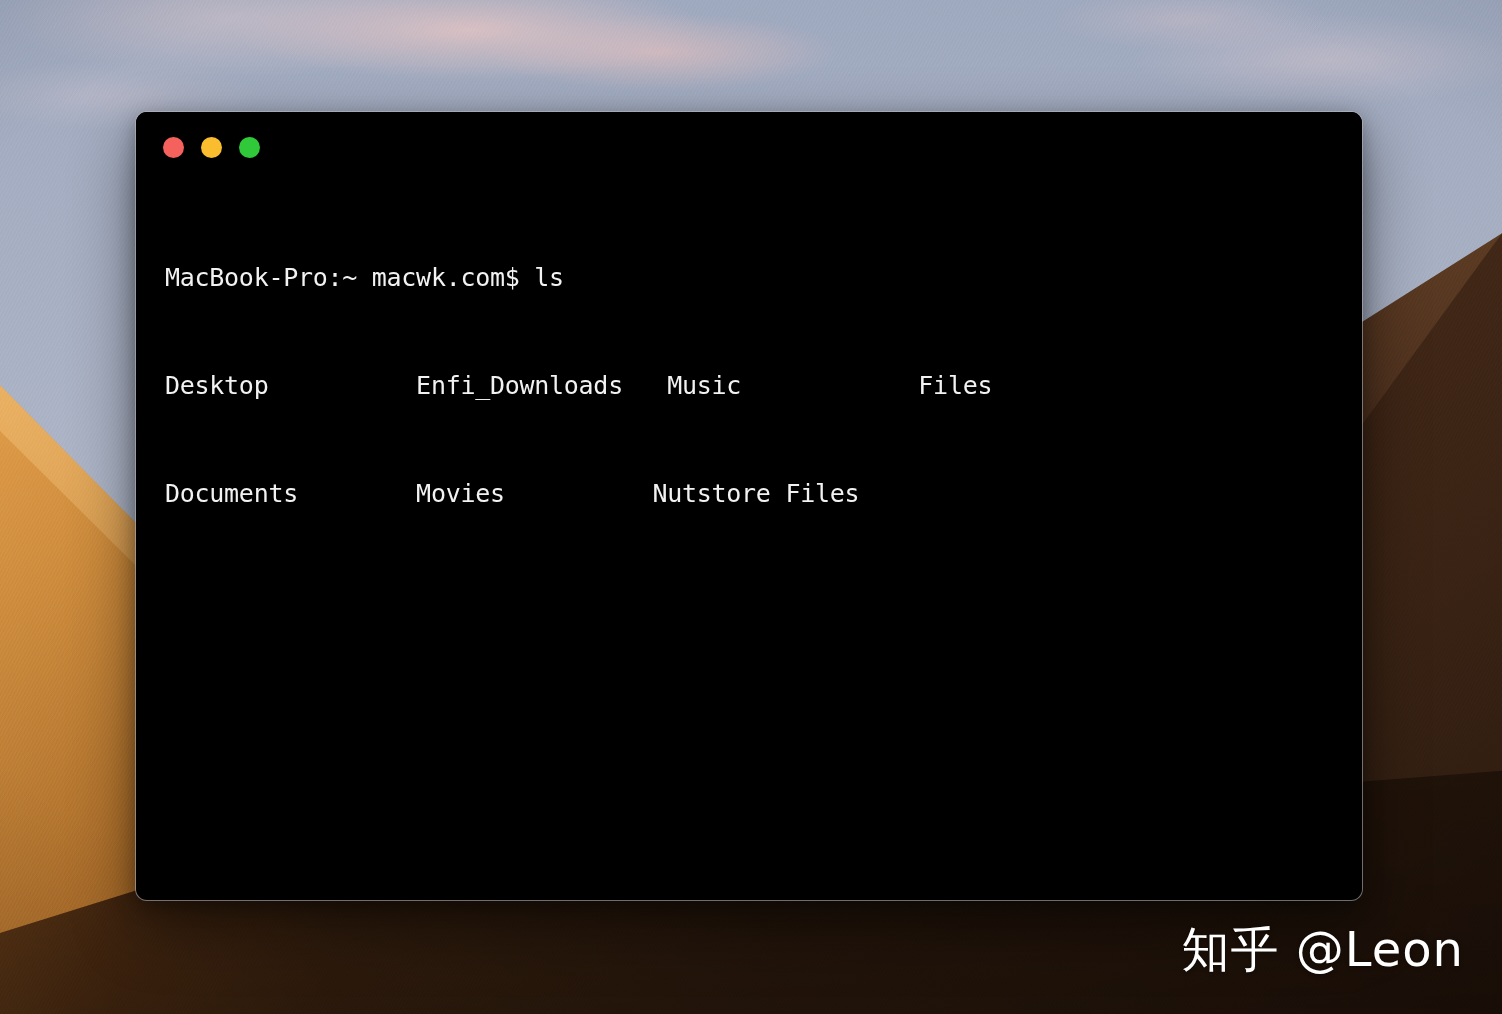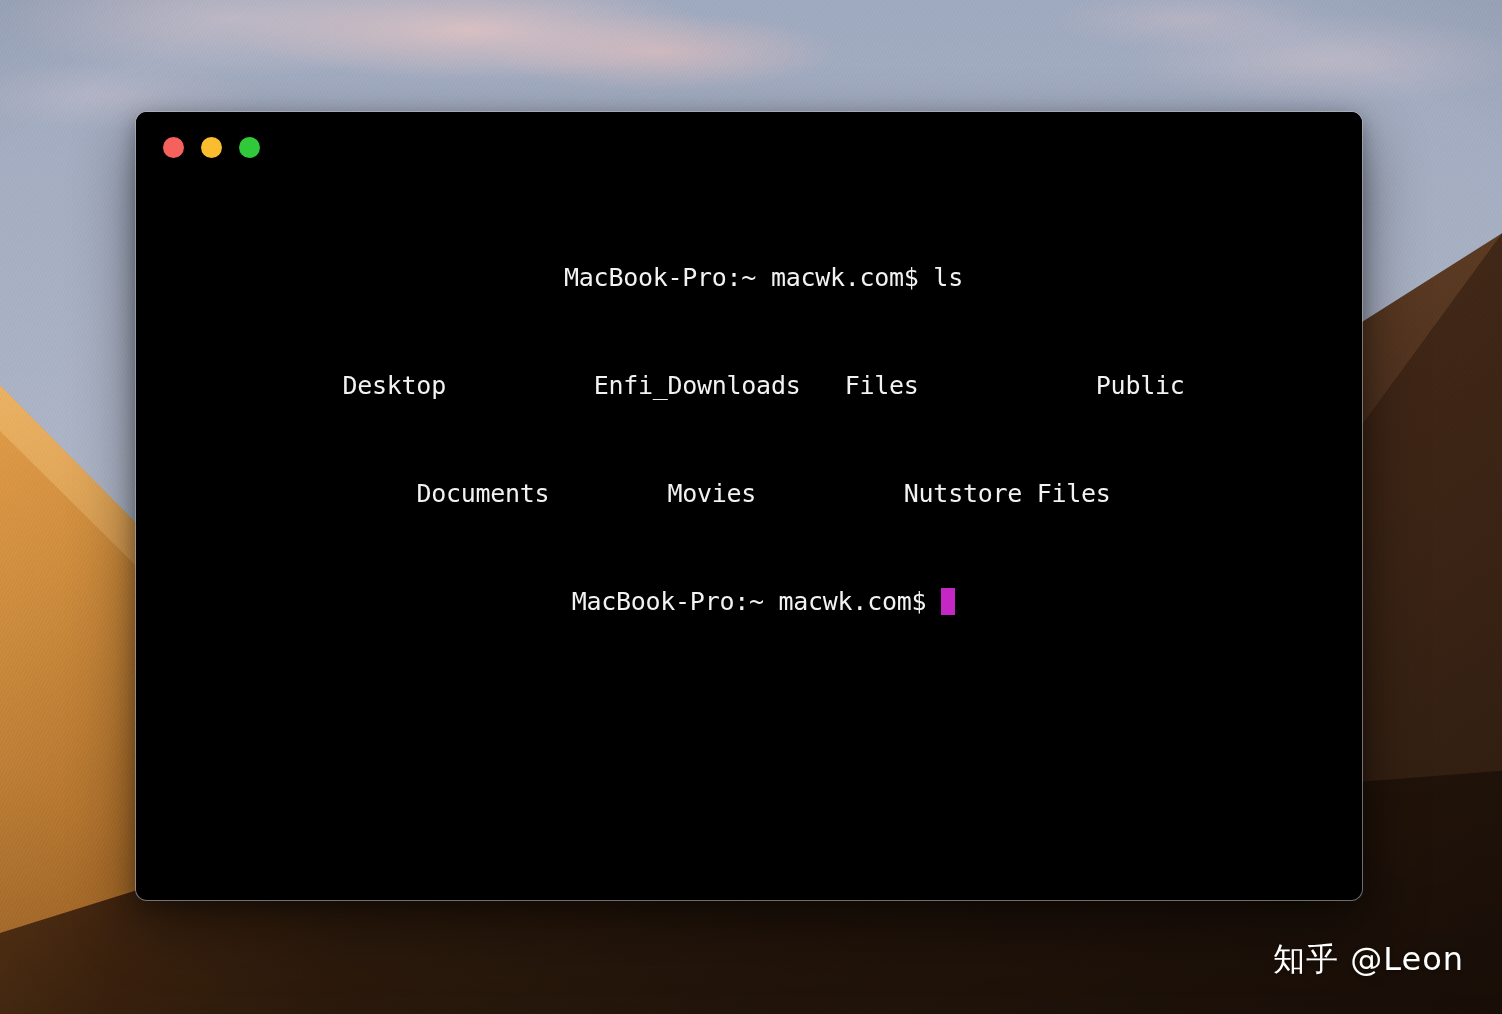--- a/index.html
+++ b/index.html
@@ -135,38 +135,37 @@
     font-family: "DejaVu Sans Mono", "Liberation Mono", monospace;
     font-size: 25px;
     line-height: 36px;
     color: #f2f2f2;
     white-space: pre;
     letter-spacing: -0.28px;
   }
   .term-line {
     height: 36px;
     white-space: pre;
-    text-align: center;
   }
   .cursor-block {
     display: inline-block;
     width: 14.3px;
     height: 27px;
     background: #c427c4;
     vertical-align: -5px;
   }
 
   
   #watermark {
     position: absolute;
     right: 38px;
     bottom: 32px;
     color: #ffffff;
     font-family: "DejaVu Sans", "Liberation Sans", sans-serif;
-    font-size: 32px;
+    font-size: 48px;
     font-weight: 400;
     letter-spacing: 1px;
     text-shadow: 0 1px 4px rgba(0,0,0,0.45);
     user-select: none;
   }
 </style>
 </head>
 <body>
 
 <div id="desktop">
@@ -188,22 +187,21 @@
     <div id="titlebar">
       <div id="traffic-lights">
         <span class="tl" style="background:#f5615c"></span>
         <span class="tl" style="background:#f9bd2f"></span>
         <span class="tl" style="background:#2fc93a"></span>
       </div>
     </div>
 
     <div id="terminal-body">
       <div class="term-line">MacBook-Pro:~ macwk.com$ ls</div>
-      <div class="term-line">Desktop          Enfi_Downloads   Files            Public</div>
+      <div class="term-line">Desktop          Enfi_Downloads   Music            Files</div>
       <div class="term-line">Documents        Movies          Nutstore Files</div>
-      <div class="term-line"><span>MacBook-Pro:~ macwk.com$ </span><span class="cursor-block"></span></div>
     </div>
 
   </div>
 
   <div id="watermark">知乎 @Leon</div>
 
 </div>
 
 </body></html>

